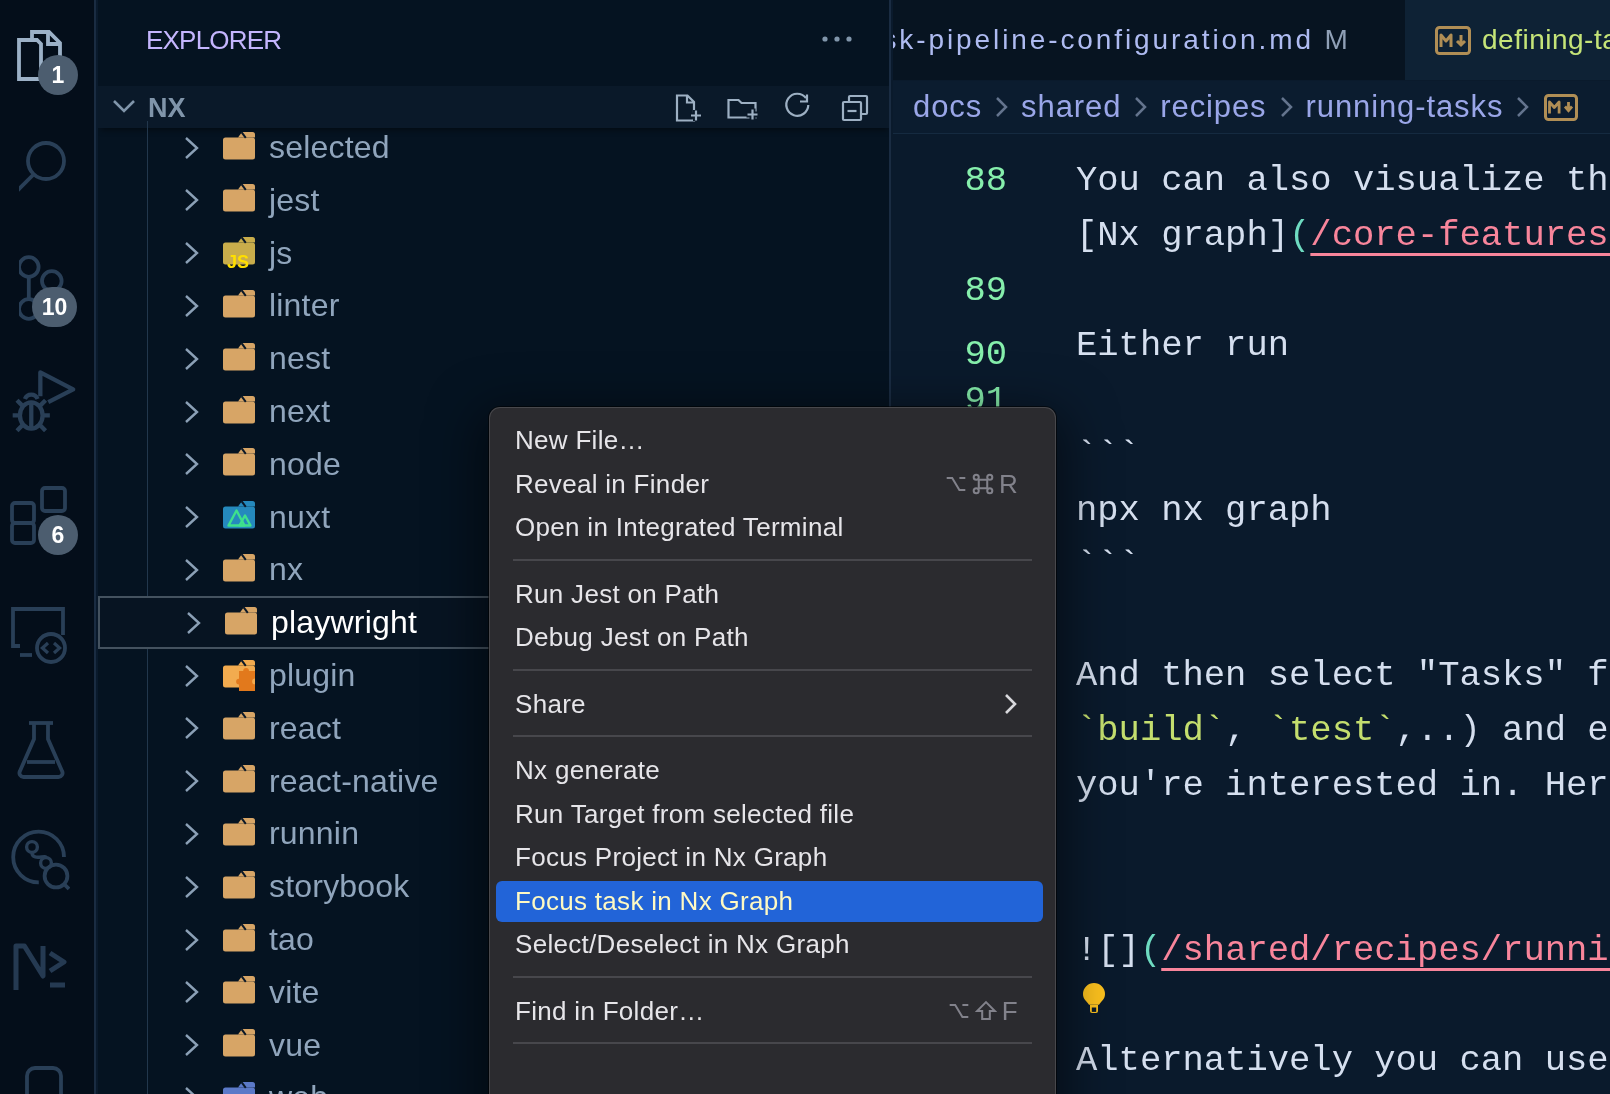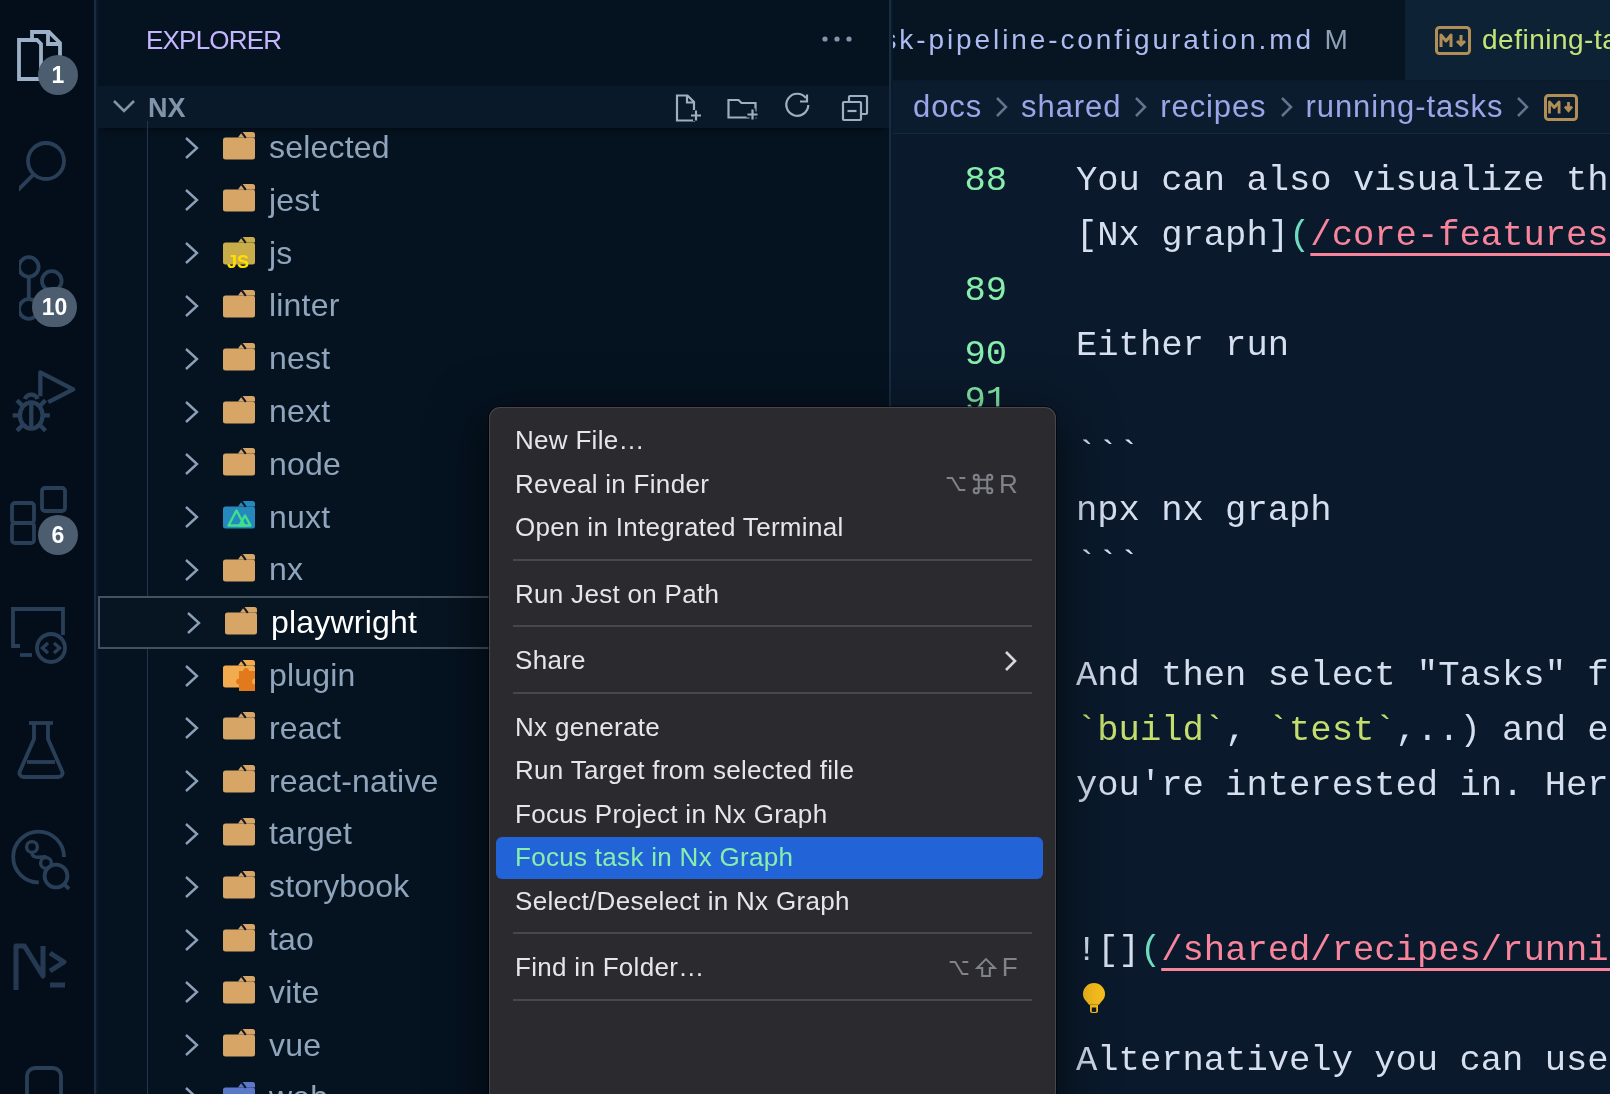--- a/index.html
+++ b/index.html
@@ -40,21 +40,21 @@
 .teal { color:#6edbc1; }
 .lime { color:#c4de6e; }
 
 #menu { position:absolute; left:489px; top:407px; width:567px; height:760px; background:#2b2b2f; border:1px solid rgba(255,255,255,0.14); border-radius:11px; box-shadow:0 0 0 1px rgba(0,0,0,0.55), 0 14px 50px 10px rgba(0,0,0,0.5); padding-top:11px; }
 .mi { position:relative; height:43.5px; display:flex; align-items:center; padding-left:25px; padding-right:37px; font-size:26px; letter-spacing:0.3px; color:#e6e5e9; }
 .mi .txt { position:relative; z-index:2; }
 .mi .kbd { margin-left:auto; position:relative; z-index:2; display:flex; align-items:center; gap:5px; color:#82828b; font-size:26px; }
 .msep { height:23px; position:relative; }
 .msep::before { content:""; position:absolute; left:23px; right:23px; top:9px; height:2px; background:#47474c; }
 .hl::before { content:""; position:absolute; left:6px; right:12px; top:1px; bottom:1px; background:#2264d8; border-radius:6px; z-index:1; }
-.hl { color:#86efac; }
+.hl { color:#fef9c3; }
 </style>
 </head>
 <body>
 <div id="root">
 
 <div id="editor">
   <div id="tabs">
     <div id="tab1">
           <span class="tname">ask-pipeline-configuration.md <span style="color:#8fa0b6">M</span></span>
         </div>
@@ -385,21 +385,21 @@
         </div>
         <div class="trow" style="top:686.4px">
           <svg class="chev" width="17" height="26" viewBox="0 0 17 26">
             <path d="M3 3 L14 13 L3 23" fill="none" stroke="#8ba0b6" stroke-width="2.4"></path>
           </svg>
           <span class="ficon"><svg width="36" height="34" viewBox="0 0 36 34">
               <path d="M2 11 a2.5 2.5 0 0 1 2.5-2.5 h27 a2.5 2.5 0 0 1 2.5 2.5 v17 a2.5 2.5 0 0 1 -2.5 2.5 h-27 A2.5 2.5 0 0 1 2 28 z" fill="#d7a566"></path>
               <path d="M21 3 h10.5 a2.5 2.5 0 0 1 2.5 2.5 v3 h-17 z" fill="#d7a566"></path>
               <path d="M20.5 3.2 L24.8 8.8" stroke="#0a1828" stroke-width="2" fill="none"></path>
             </svg></span>
-          <span class="lbl">target</span>
+          <span class="lbl">runnin</span>
         </div>
         <div class="trow" style="top:739.2px">
           <svg class="chev" width="17" height="26" viewBox="0 0 17 26">
             <path d="M3 3 L14 13 L3 23" fill="none" stroke="#8ba0b6" stroke-width="2.4"></path>
           </svg>
           <span class="ficon"><svg width="36" height="34" viewBox="0 0 36 34">
               <path d="M2 11 a2.5 2.5 0 0 1 2.5-2.5 h27 a2.5 2.5 0 0 1 2.5 2.5 v17 a2.5 2.5 0 0 1 -2.5 2.5 h-27 A2.5 2.5 0 0 1 2 28 z" fill="#d7a566"></path>
               <path d="M21 3 h10.5 a2.5 2.5 0 0 1 2.5 2.5 v3 h-17 z" fill="#d7a566"></path>
               <path d="M20.5 3.2 L24.8 8.8" stroke="#0a1828" stroke-width="2" fill="none"></path>
             </svg></span>
@@ -472,20 +472,23 @@
       <span>R</span>
     </span>
   </div>
   <div class="mi">
         <span class="txt">Open in Integrated Terminal</span>
       </div>
   <div class="msep"></div>
   <div class="mi">
         <span class="txt">Run Jest on Path</span>
       </div>
+  <div class="mi">
+        <span class="txt">Debug Jest on Path</span>
+      </div>
   <div class="msep"></div>
   <div class="mi">
         <span class="txt">Share</span>
     <span class="kbd">
           <svg width="15" height="24" viewBox="0 0 15 24">
             <path d="M3 3 L12 12 L3 21" fill="none" stroke="#d8d8dc" stroke-width="2.6"></path>
           </svg>
         </span>
   </div>
   <div class="msep"></div>

